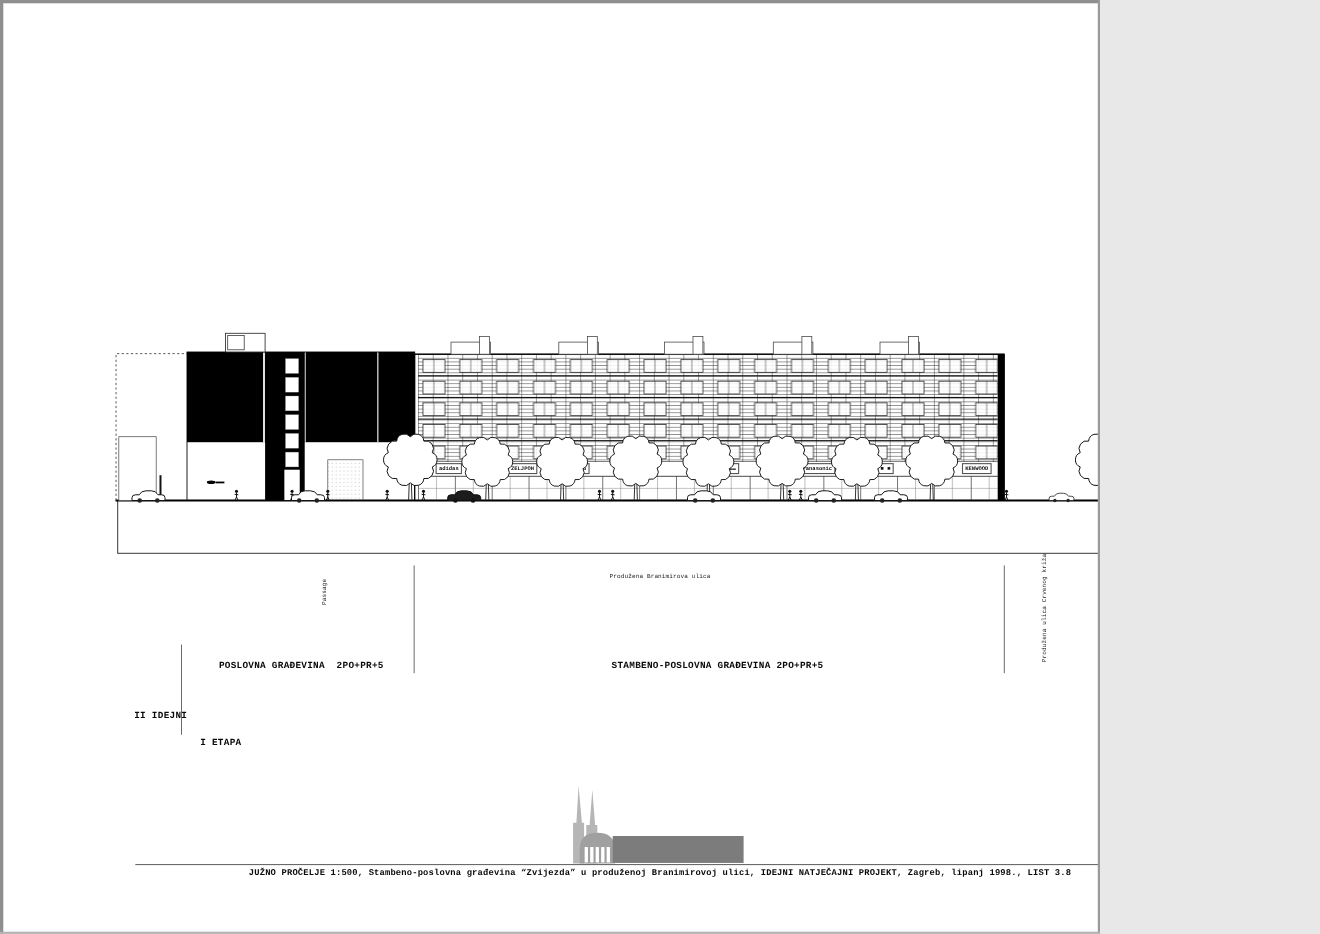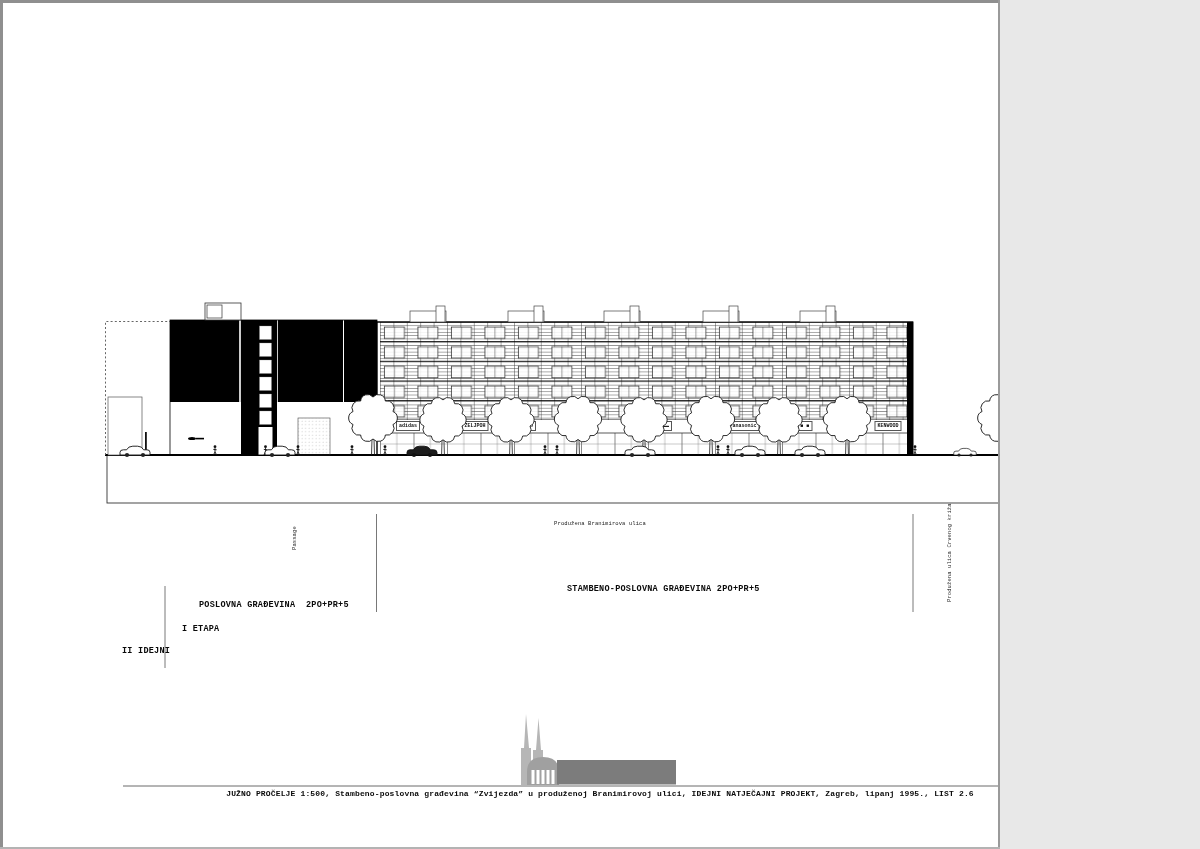--- a/index.html
+++ b/index.html
@@ -229,24 +229,24 @@
       <use href="#person" x="1032" y="455"></use>
       <use href="#person" x="1040" y="455"></use>
     </g>
   </svg>
 
   <div class="lbl lbl-tiny v-lbl" style="left:291px;top:516px;height:34px;">Passage</div>
   <div class="lbl lbl-tiny" style="left:600px;top:520px;transform:translateX(-50%);">Produžena Branimirova ulica</div>
   <div class="lbl lbl-tiny v-lbl" style="left:946px;top:526px;height:76px;">Produžena ulica Crvenog križa</div>
 
   <div class="lbl lbl-bold" style="left:199px;top:600px;">POSLOVNA GRAĐEVINA  2PO+PR+5</div>
-  <div class="lbl lbl-bold" style="left:556px;top:584px;margin-left:11px;">STAMBENO-POSLOVNA GRAĐEVINA 2PO+PR+5</div>
+  <div class="lbl lbl-bold" style="left:556px;top:600px;">STAMBENO-POSLOVNA GRAĐEVINA 2PO+PR+5</div>
 
   <div class="lbl lbl-bold" style="left:122px;top:646px;">II IDEJNI</div>
-  <div class="lbl lbl-bold" style="left:182px;top:624px;">I ETAPA</div>
-
-  <div class="lbl caption">JUŽNO PROČELJE 1:500, Stambeno-poslovna građevina “Zvijezda” u produženoj Branimirovoj ulici, IDEJNI NATJEČAJNI PROJEKT, Zagreb, lipanj 1995., LIST 2.6</div>
+  <div class="lbl lbl-bold" style="left:182px;top:670px;">I ETAPA</div>
+
+  <div class="lbl caption">JUŽNO PROČELJE 1:500, Stambeno-poslovna građevina “Zvijezda” u produženoj Branimirovoj ulici, IDEJNI NATJEČAJNI PROJEKT, Zagreb, lipanj 1998., LIST 3.8</div>
 
   <div class="scan-edge scan-top"></div>
   <div class="scan-edge scan-left"></div>
   <div class="scan-edge scan-right"></div>
   <div class="scan-edge scan-bottom"></div>
 </div>
 
 </body></html>

